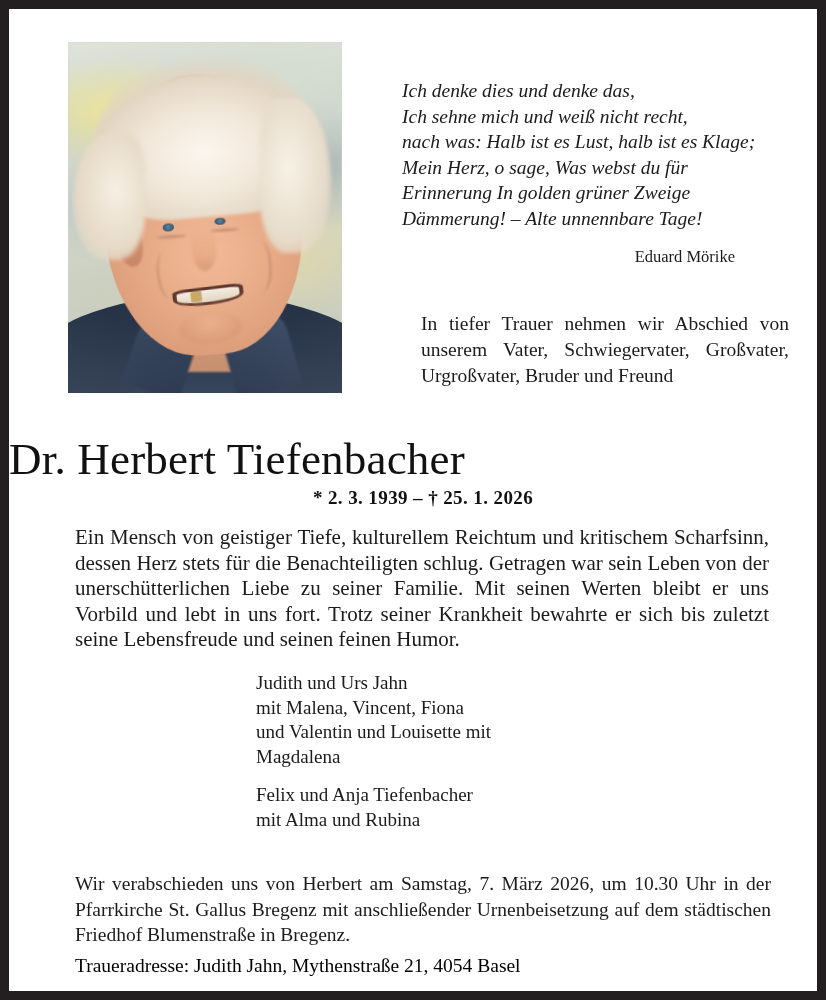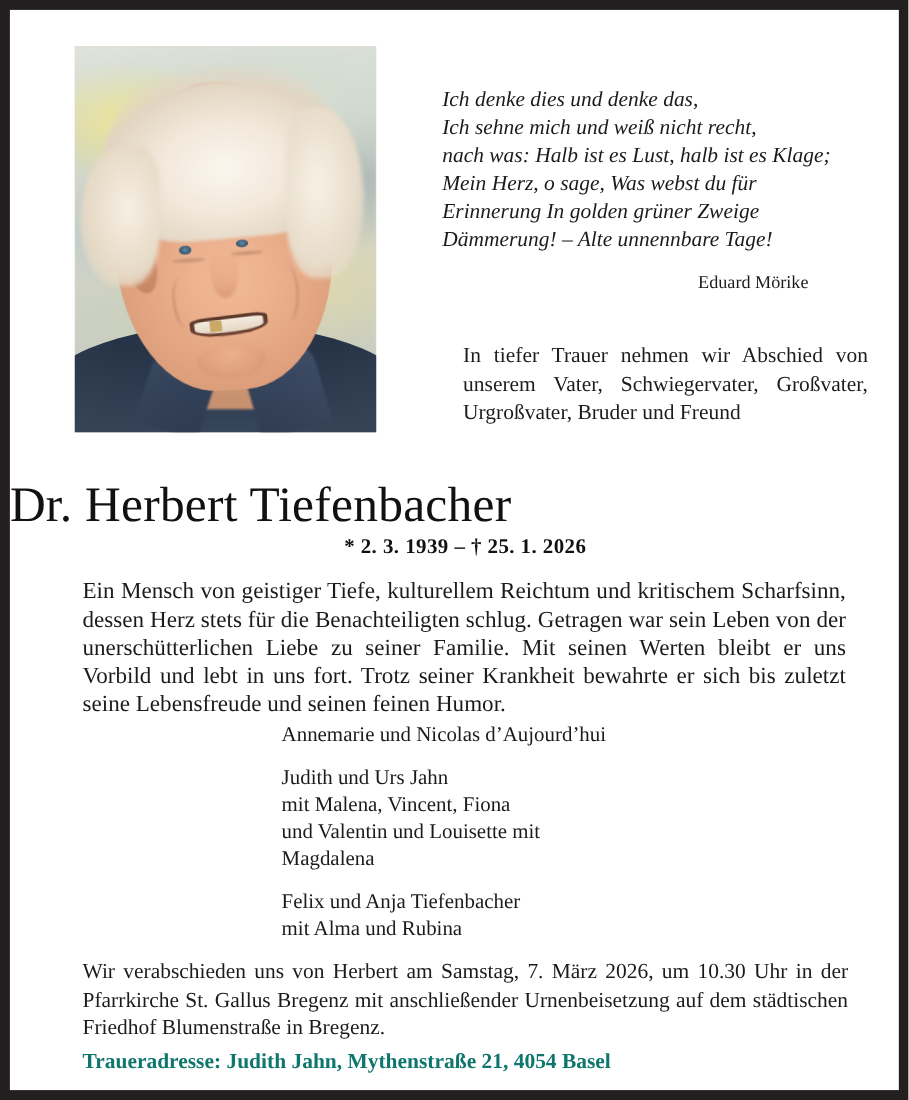--- a/index.html
+++ b/index.html
@@ -375,22 +375,21 @@
     color: #1b1b1b;
   }
 
   .contact {
     position: absolute;
     left: 66px;
     top: 944px;
     width: 696px;
     font-size: 19.5px;
     line-height: 25.5px;
-    color: #0f766e;
-    font-weight: bold;
+    color: #000000;
   }
 </style>
 </head>
 <body>
 
 <div class="page">
   <div class="inner">
 
     <div class="photo">
       <div class="photo-bg"></div>
@@ -434,21 +433,20 @@
 
     <div class="mourning">In tiefer Trauer nehmen wir Abschied von unserem Vater, Schwiegervater, Großvater, Urgroßvater, Bruder und Freund</div>
 
     <div class="name">Dr. Herbert Tiefenbacher</div>
     <div class="dates">* 2. 3. 1939 – † 25. 1. 2026</div>
 
     <div class="eulogy">Ein Mensch von geistiger Tiefe, kulturellem Reichtum und kritischem Scharfsinn, dessen Herz stets für die Benachteiligten schlug. Getragen war sein Leben von der unerschütterlichen Liebe zu seiner Familie. Mit seinen Werten bleibt er uns Vorbild und lebt in uns fort. Trotz seiner Krankheit bewahrte er sich bis zuletzt seine Lebensfreude und seinen feinen Humor.</div>
 
     <div class="family">
       <div class="family-group">
-        <div class="family-line">Annemarie und Nicolas d’Aujourd’hui</div>
       </div>
       <div class="family-group">
         <div class="family-line">Judith und Urs Jahn</div>
         <div class="family-line">mit Malena, Vincent, Fiona</div>
         <div class="family-line">und Valentin und Louisette mit</div>
         <div class="family-line">Magdalena</div>
       </div>
       <div class="family-group">
         <div class="family-line">Felix und Anja Tiefenbacher</div>
         <div class="family-line">mit Alma und Rubina</div>

